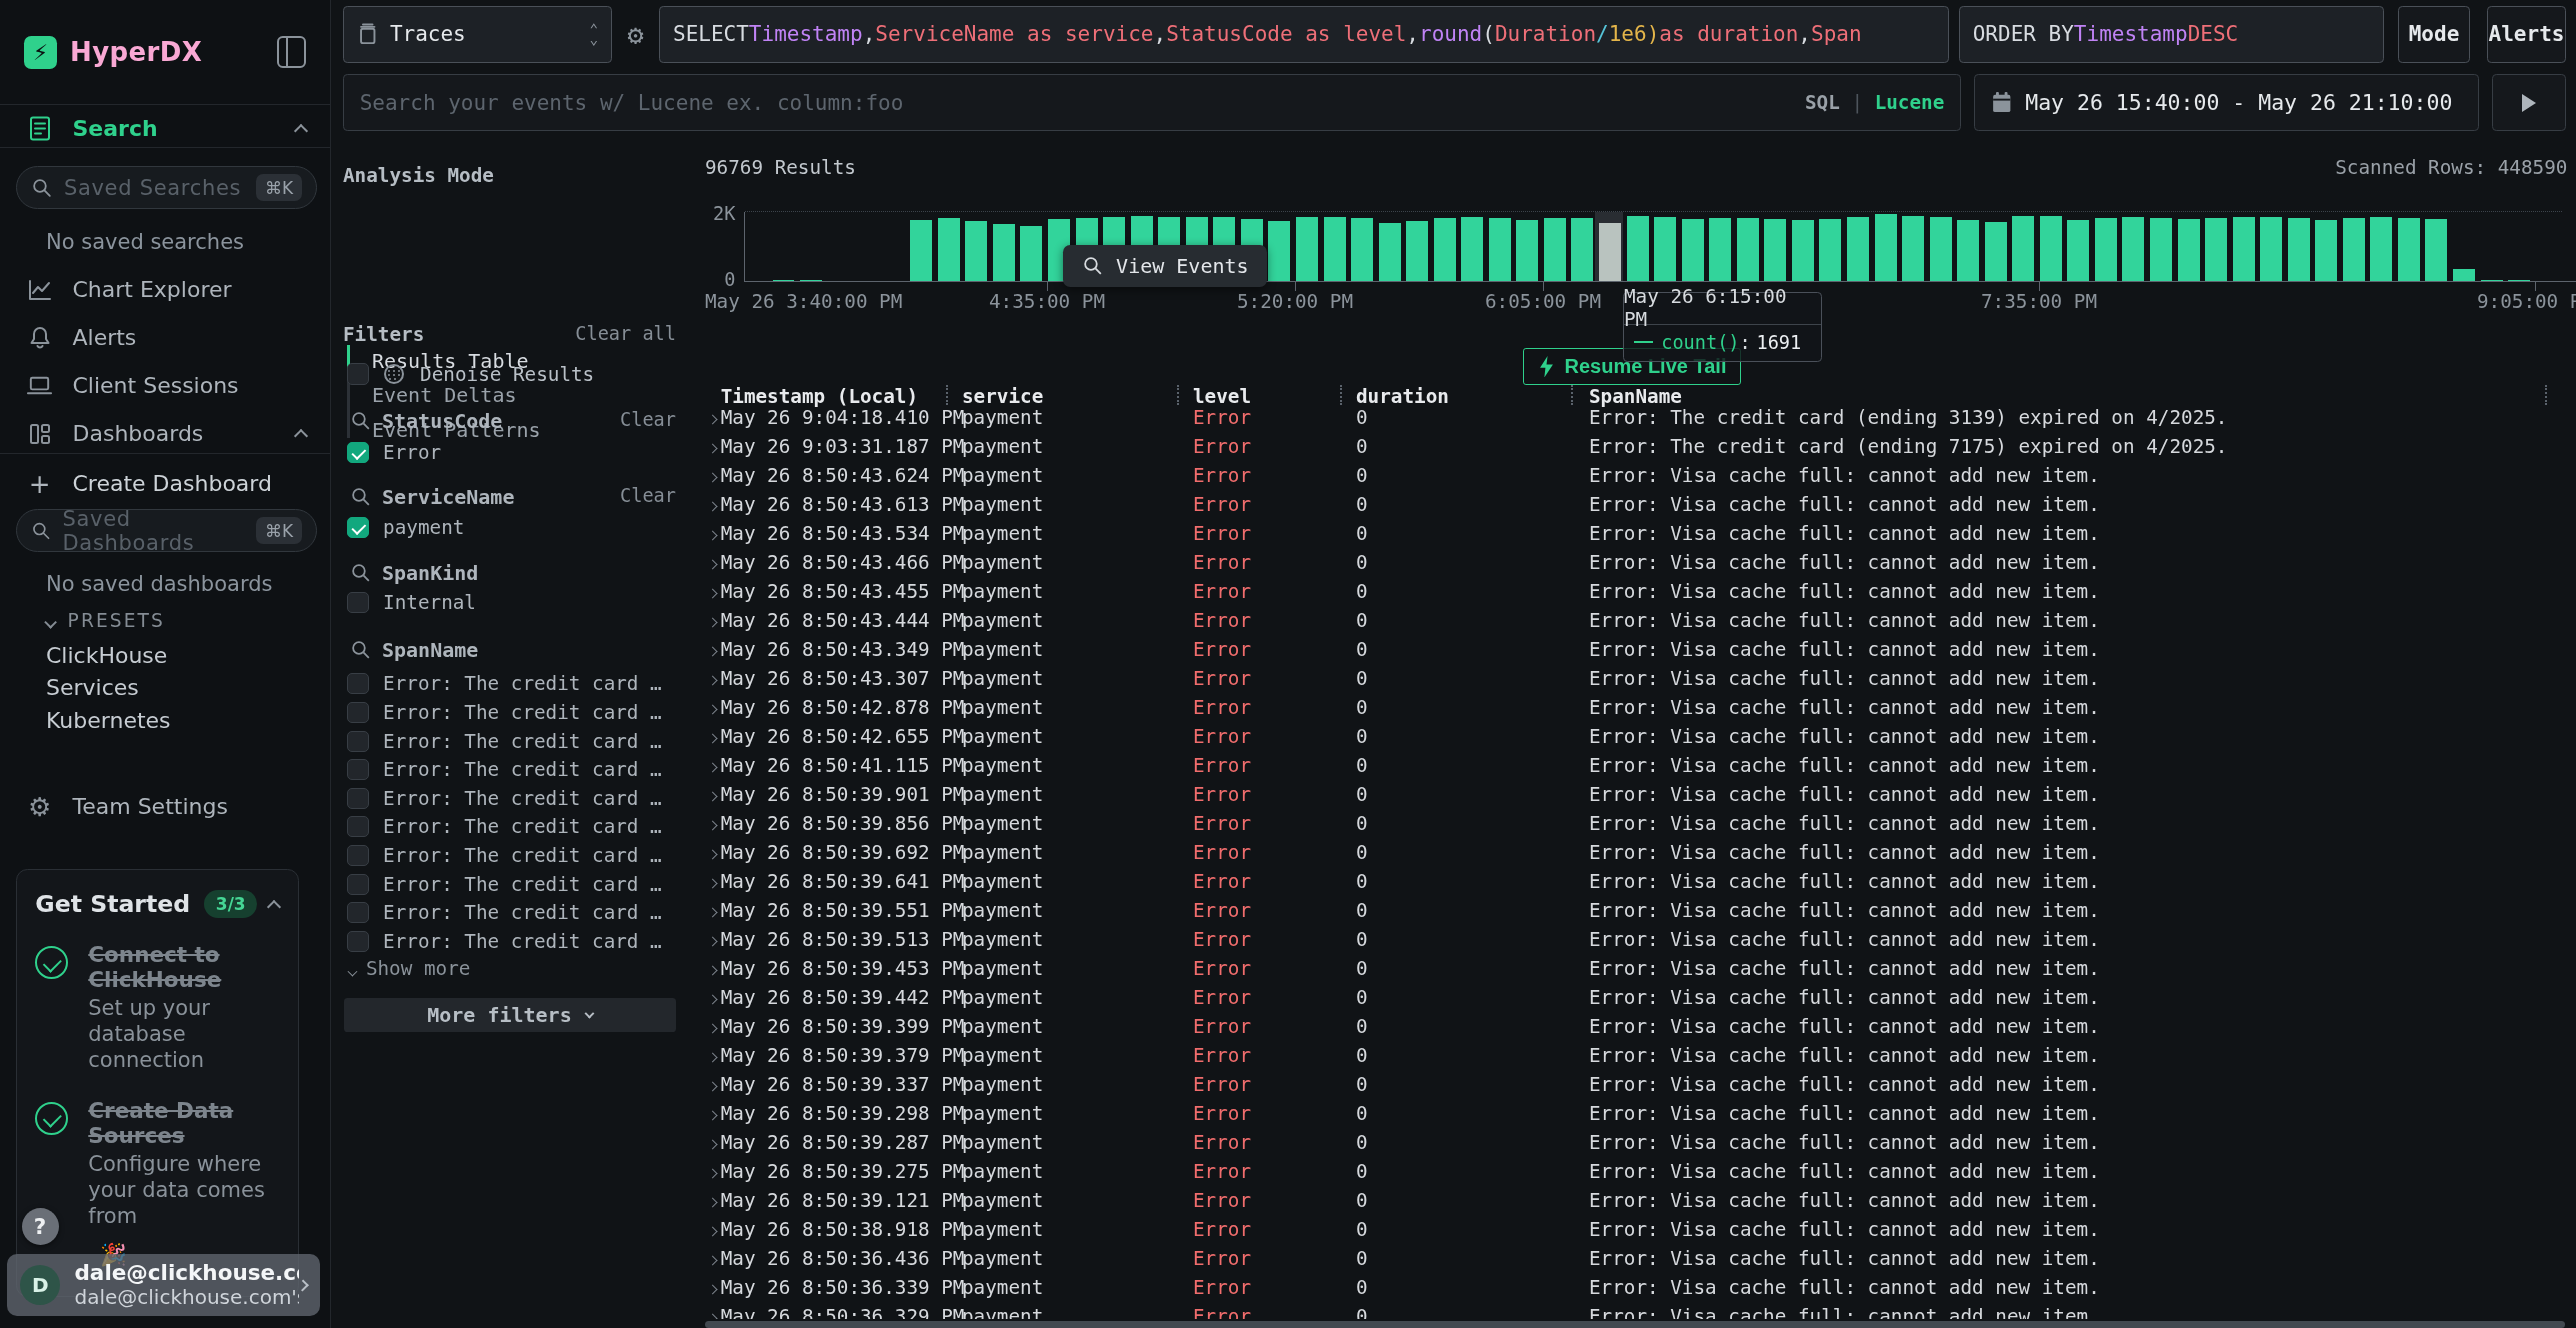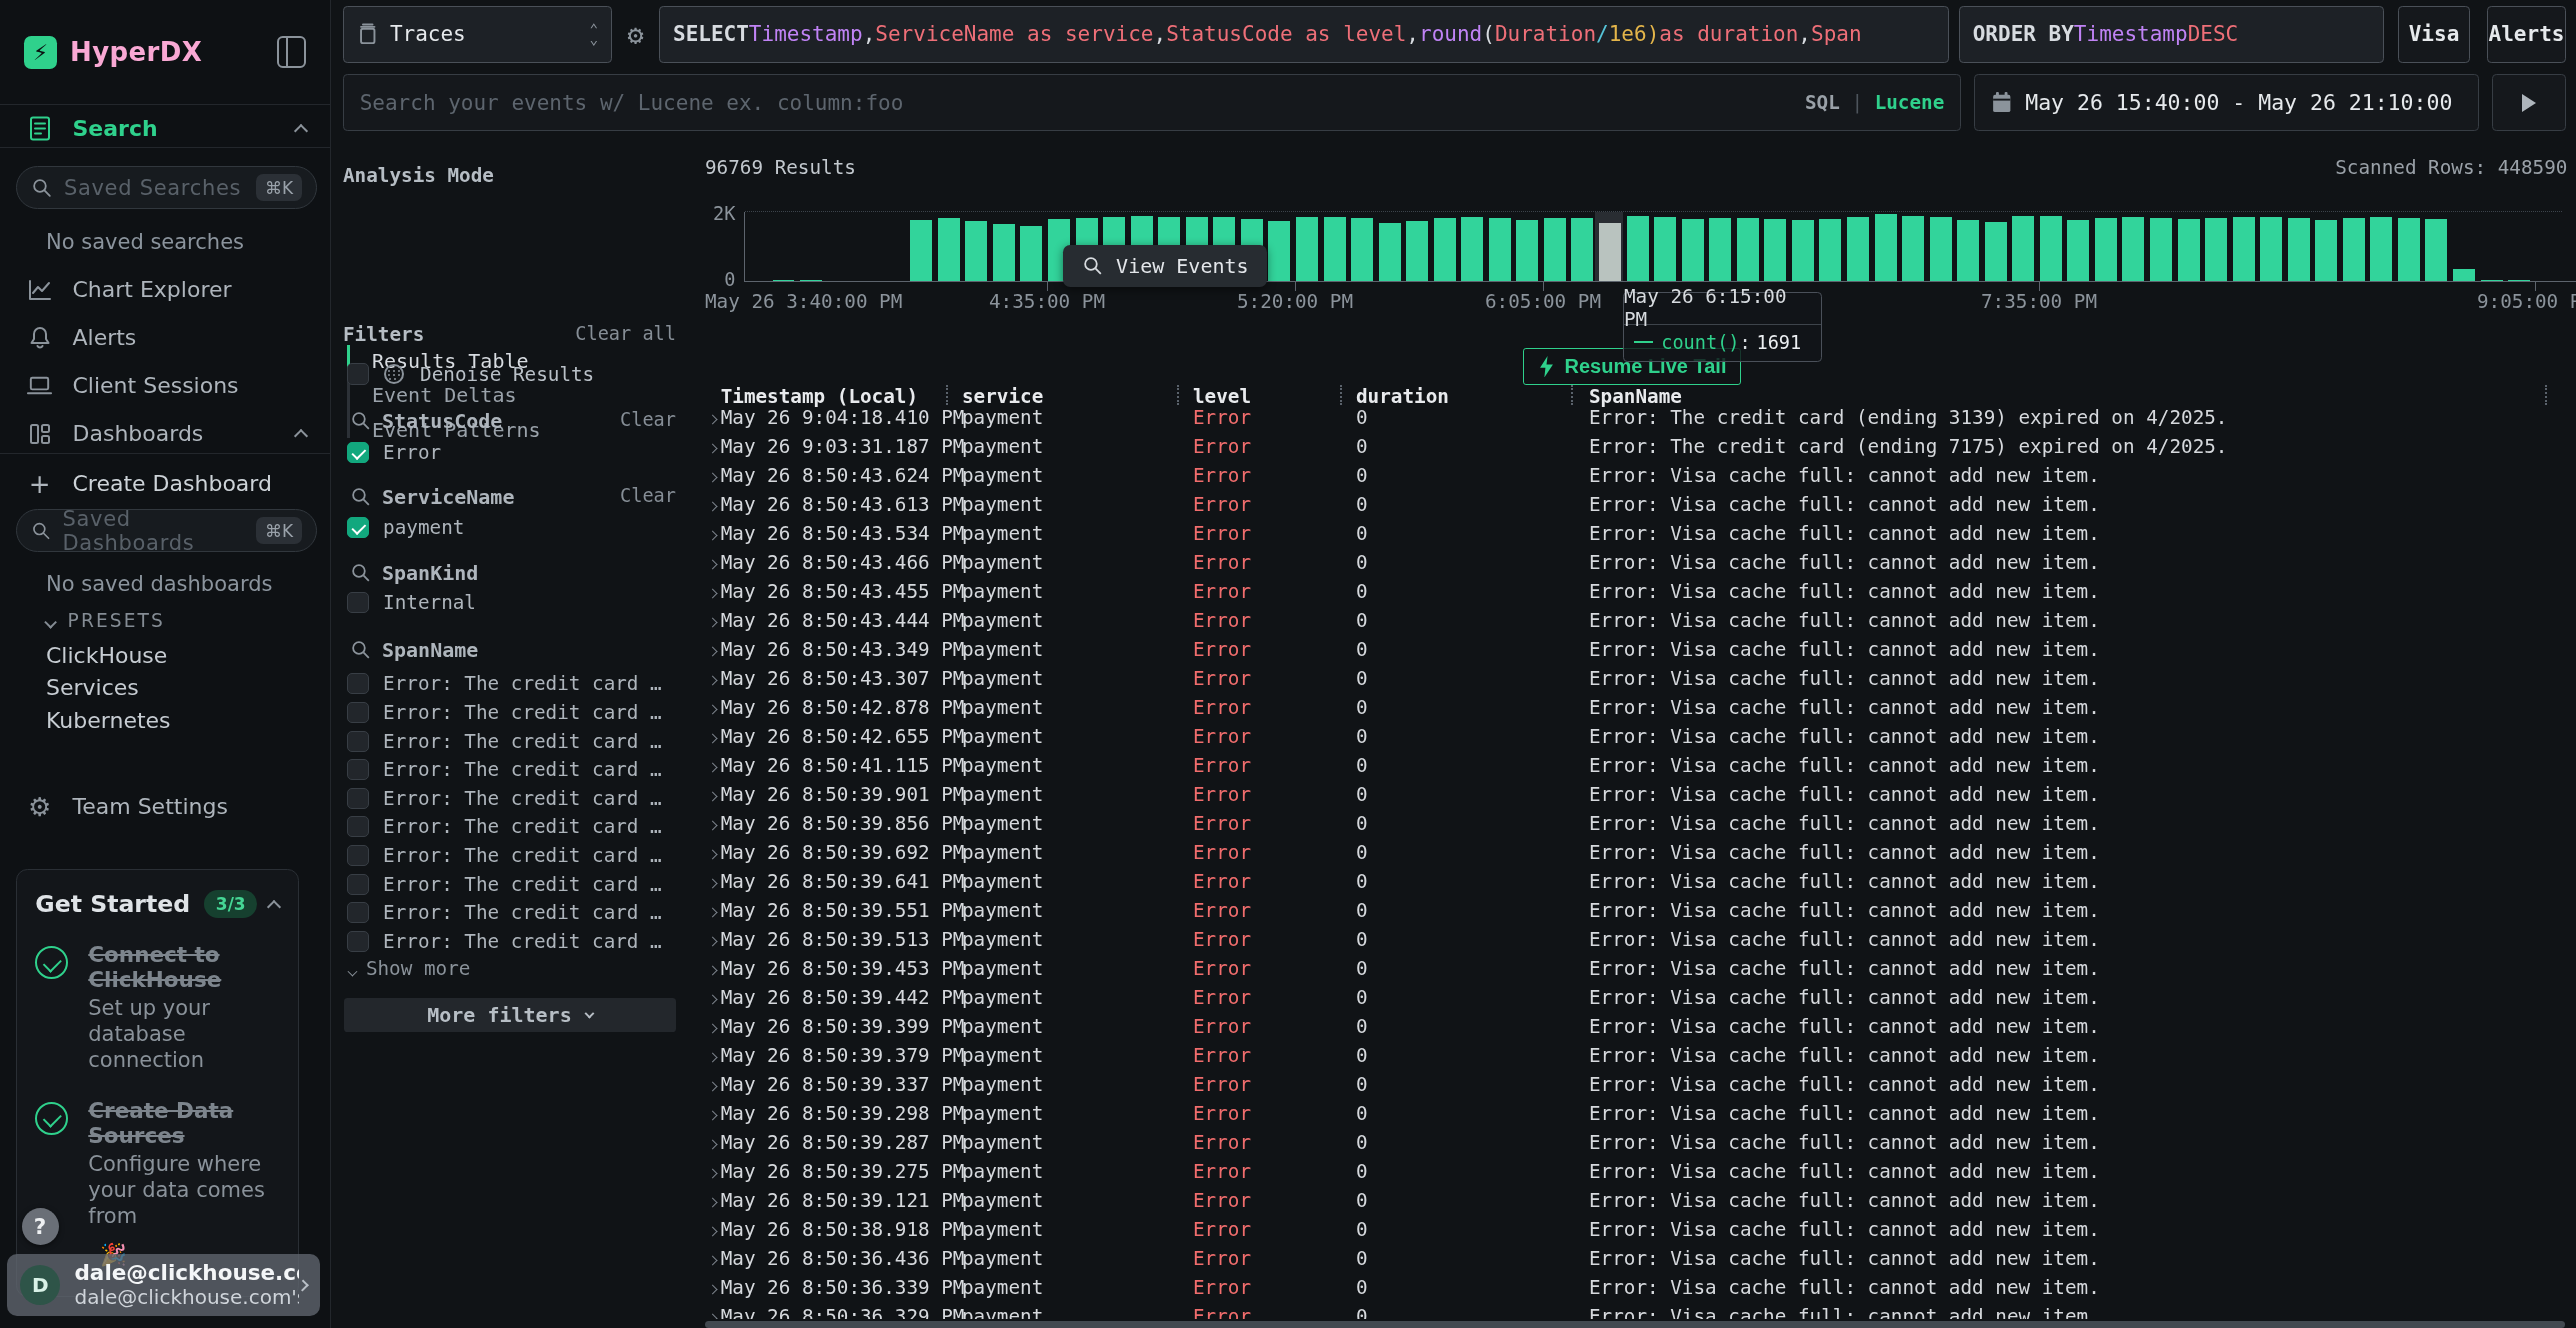--- a/index.html
+++ b/index.html
@@ -43,21 +43,21 @@
   .uc-sub{font-size:20px;color:#cfd4da;line-height:1.15}
   .uc-chev{margin-left:auto;width:8.6px;height:8.6px;border-top:2.1px solid #b9bfc6;border-right:2.1px solid #b9bfc6;transform:rotate(45deg)}
   
   .box{background:#1d2126;border:0.7px solid #4a5058;border-radius:4.3px}
   .tb1{position:absolute;left:343px;top:5.7px;right:10px;height:57px;display:flex;align-items:center}
   .src-select{width:269px;height:57px;display:flex;align-items:center;padding:4px 13px;font-size:21px;color:#e6e9ec}
   .updn{margin-left:auto;color:#8b939b;font-size:14.3px;line-height:.7;text-align:center}
   .gear{width:47px;text-align:center;color:#8b939b;font-size:27px}
   .sql-editor{flex:1;height:57px;display:flex;align-items:center;padding:0 13px;font-size:21px;white-space:nowrap;overflow:hidden}
   .order-editor{width:425px;height:57px;display:flex;align-items:center;padding:0 13px;font-size:21px;margin-left:10px;white-space:nowrap;overflow:hidden}
-  .tk-kw{color:#d7dbe0;font-weight:700}.tk-plain{color:#d7dbe0}.tk-type{color:#c083f5}.tk-ident{color:#ee6f78}.tk-op{color:#56c4d8}.tk-num{color:#e3b54a}
+  .tk-kw{color:#d7dbe0;font-weight:400}.tk-plain{color:#d7dbe0}.tk-type{color:#c083f5}.tk-ident{color:#ee6f78}.tk-op{color:#56c4d8}.tk-num{color:#e3b54a}
   .btn{height:57px;border:0.7px solid #4a5058;border-radius:4.3px;background:#15181c;color:#e6e9ec;font-size:21px;font-weight:700;display:flex;align-items:center;justify-content:center;font-family:"DejaVu Sans Mono",monospace}
   .tb2{position:absolute;left:343px;top:74px;right:10px;height:57px;display:flex;align-items:center}
   .search-input{flex:1;height:57px;background:#15181c;border:0.7px solid #373d44;border-radius:4.3px;display:flex;align-items:center;padding:0 15.7px;font-size:21px}
   .search-input .ph{color:#5d656e}
   .mode{margin-left:auto;font-size:19.3px}
   .date-box{width:505px;height:57px;background:#15181c;border:0.7px solid #373d44;border-radius:4.3px;margin-left:13px;display:flex;align-items:center;padding:0 15.7px;color:#e6e9ec;font-size:21.5px}
   .play-btn{width:74px;height:57px;margin-left:13px;background:#15181c;border:0.7px solid #373d44;border-radius:4.3px;display:flex;align-items:center;justify-content:center}
   .play-tri{width:0;height:0;border-left:14.3px solid #aeb5bc;border-top:9.3px solid transparent;border-bottom:9.3px solid transparent}
   
   .fpanel{position:absolute;left:343px;top:150px;width:333px;bottom:0;font-size:19.3px}
@@ -275,21 +275,21 @@
       <span class="tk-num">)</span>
       <span class="tk-ident"> as duration</span>
       <span class="tk-plain">, </span>
       <span class="tk-ident">Span</span>
   </div>
   <div class="box order-editor">
     <span class="tk-kw">ORDER BY </span>
       <span class="tk-type">Timestamp </span>
       <span class="tk-ident">DESC</span>
   </div>
-  <button class="btn" style="width:72px;margin-left:14.3px">Visa</button>
+  <button class="btn" style="width:72px;margin-left:14.3px">Mode</button>
   <button class="btn" style="width:79px;margin-left:17px">Alerts</button>
 </div>
 
 <div class="tb2">
   <div class="search-input">
     <span class="ph">Search your events w/ Lucene ex. column:foo</span>
     <span class="mode">
       <span style="color:#9aa1a8;font-weight:700">SQL</span>
       <span style="color:#4d545c">|</span>
       <span style="color:#2fd18c;font-weight:700">Lucene</span>

